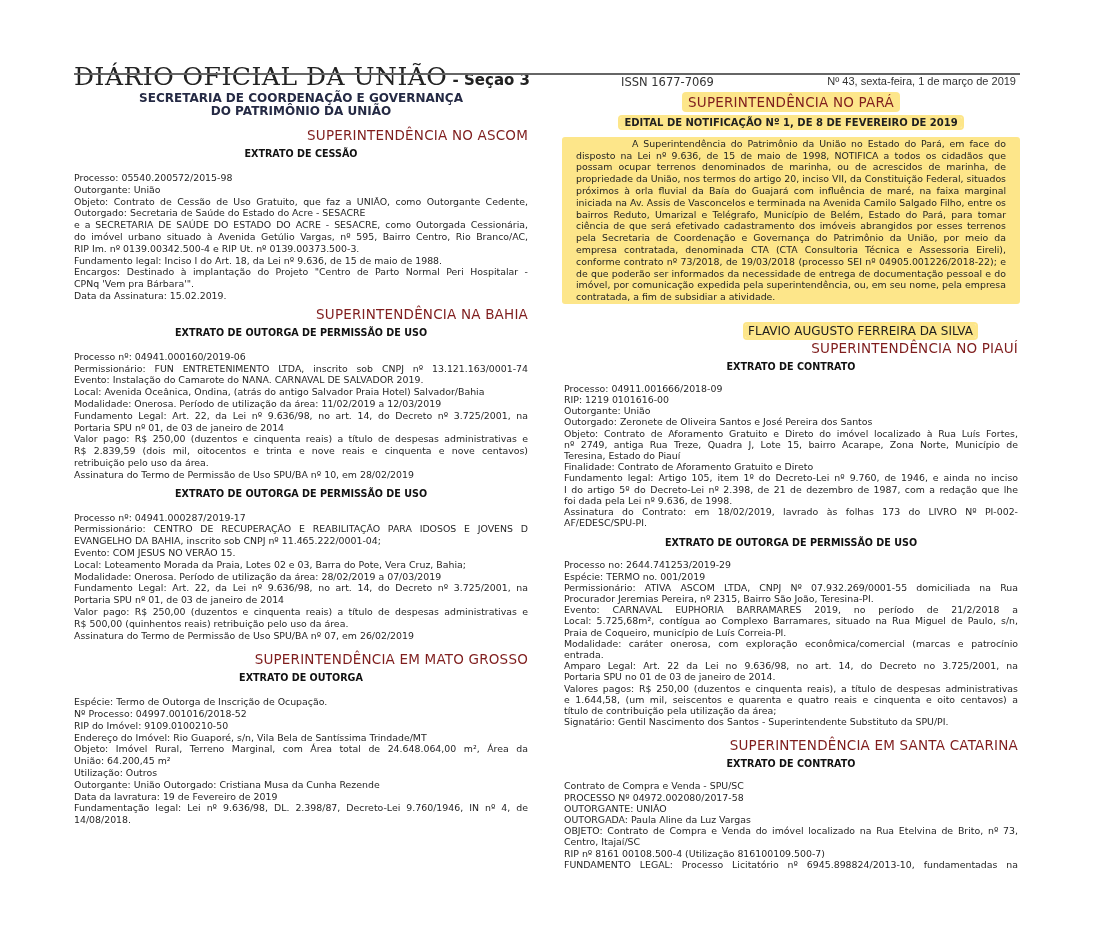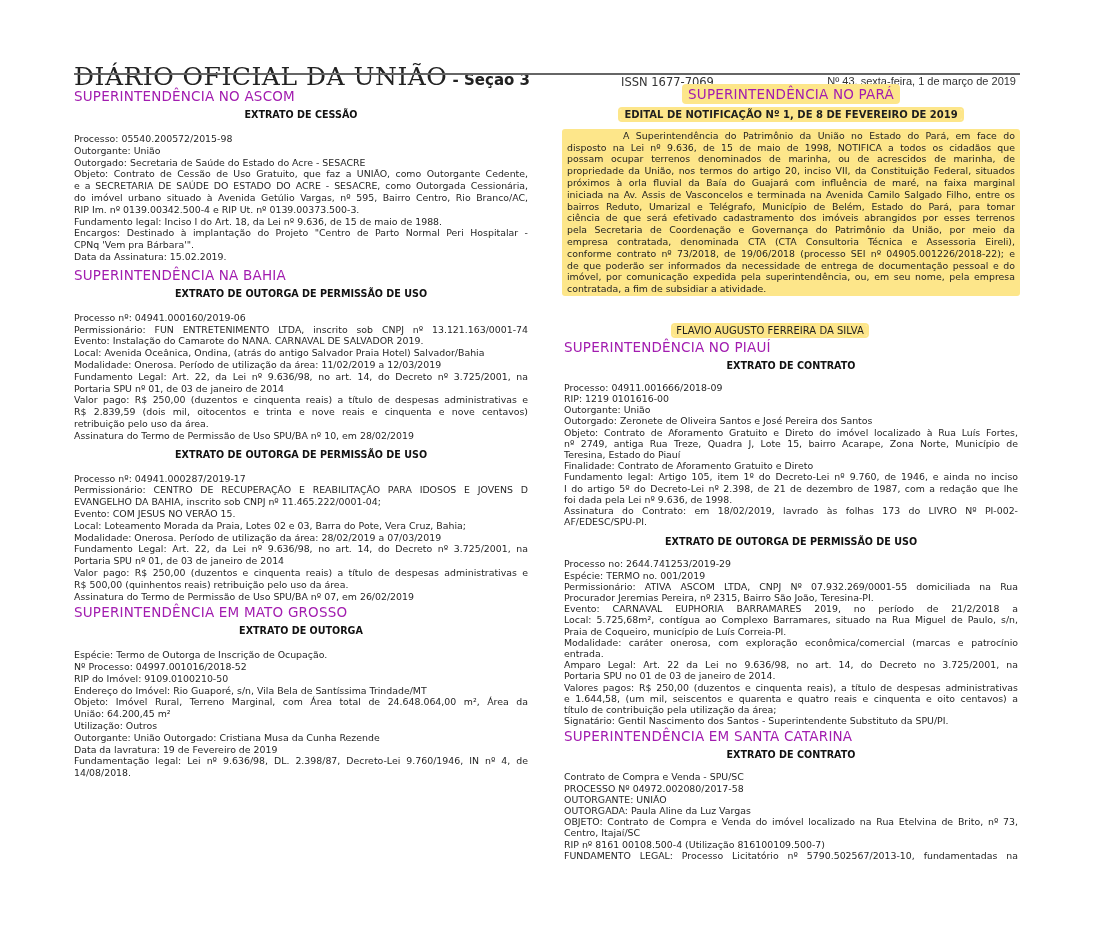--- a/index.html
+++ b/index.html
@@ -10,52 +10,56 @@
     .mast-title .sec { font-family: "DejaVu Sans", sans-serif; font-weight: bold; font-size: 15px; letter-spacing: 0; }
     .mast-issn { position: absolute; left: 547px; top: 13px; font-family: "DejaVu Sans", sans-serif; font-size: 11.5px; color: #333; }
     .mast-date { position: absolute; right: 4px; top: 13px; font-family: Liberation Sans, sans-serif; font-size: 11px; color: #333; white-space: nowrap; }
     .mast-rule { position: absolute; left: 74px; top: 73px; width: 946px; height: 2px; background: #666; }
 
     .col { position: absolute; top: 86px; font-family: "DejaVu Sans", sans-serif; font-size: 9.4px; line-height: 11.8px; color: #1f1f1f; }
     .col-left { left: 74px; width: 454px; }
     .col-right { left: 564px; width: 454px; }
 
     .dept { text-align: center; font-weight: bold; font-size: 12px; line-height: 12.5px; color: #252a44; margin-top: 6px; }
-    .super { text-align: left; font-size: 13.5px; line-height: 16px; color: #a21caf; margin: 2px 0 2px 0; letter-spacing: 0.2px; }
+    .super { text-align: right; font-size: 13.5px; line-height: 16px; color: #7f1d1d; margin: 10px 0 2px 0; letter-spacing: 0.2px; }
     .extrato { text-align: center; font-weight: bold; font-size: 9.6px; line-height: 12px; margin: 5px 0 12px 0; color: #111; }
     .para { text-align: justify; }
     .line { display: block; text-align: justify; }
     .line.last { text-align-last: left; }
     .hl { background: #fde68a; box-shadow: 0 0 0 2px #fde68a; border-radius: 2px; }
-    .hl-block { background: #fde68a; padding: 1px 5px; border-radius: 3px; }
+    .hl-block { background: #fde68a; padding: 1px 14px; border-radius: 3px; }
     .center { text-align: center; }
-    .sig-wrap { text-align: center; margin: 29px 42px 2px 0; font-size: 10px; }
+    .sig-wrap { text-align: right; margin: 22px 42px 2px 0; font-size: 12px; }
   </style>
 </head>
 <body>
 
 <div class="page">
 
   <div class="masthead">
     <div class="mast-title"><span>DIÁRIO OFICIAL DA UNIÃO</span><span class="sec"> - Seção 3</span></div>
     <div class="mast-issn">ISSN 1677-7069</div>
     <div class="mast-date">Nº 43, sexta-feira, 1 de março de 2019</div>
   </div>
   <div class="mast-rule"></div>
 
   <div class="col col-left">
+    <div class="dept">
+      <div>SECRETARIA DE COORDENAÇÃO E GOVERNANÇA</div>
+      <div>DO PATRIMÔNIO DA UNIÃO</div>
+    </div>
 
     <section>
       <div class="super">SUPERINTENDÊNCIA NO ASCOM</div>
       <div class="extrato">EXTRATO DE CESSÃO</div>
       <div class="para">
         <span class="line last">Processo: 05540.200572/2015-98</span>
         <span class="line last">Outorgante: União</span>
+        <span class="line" style="text-align-last:justify">Objeto: Contrato de Cessão de Uso Gratuito, que faz a UNIÃO, como Outorgante Cedente,</span>
         <span class="line last">Outorgado: Secretaria de Saúde do Estado do Acre - SESACRE</span>
-        <span class="line" style="text-align-last:justify">Objeto: Contrato de Cessão de Uso Gratuito, que faz a UNIÃO, como Outorgante Cedente,</span>
         <span class="line" style="text-align-last:justify">e a SECRETARIA DE SAÚDE DO ESTADO DO ACRE - SESACRE, como Outorgada Cessionária,</span>
         <span class="line" style="text-align-last:justify">do imóvel urbano situado à Avenida Getúlio Vargas, nº 595, Bairro Centro, Rio Branco/AC,</span>
         <span class="line last">RIP Im. nº 0139.00342.500-4 e RIP Ut. nº 0139.00373.500-3.</span>
         <span class="line last">Fundamento legal: Inciso I do Art. 18, da Lei nº 9.636, de 15 de maio de 1988.</span>
         <span class="line" style="text-align-last:justify">Encargos: Destinado à implantação do Projeto "Centro de Parto Normal Peri Hospitalar -</span>
         <span class="line last">CPNq 'Vem pra Bárbara'".</span>
         <span class="line last">Data da Assinatura: 15.02.2019.</span>
       </div>
     </section>
 
@@ -122,21 +126,21 @@
         <span class="line" style="text-align-last:justify;padding-left:56px">A Superintendência do Patrimônio da União no Estado do Pará, em face do</span>
         <span class="line" style="text-align-last:justify">disposto na Lei nº 9.636, de 15 de maio de 1998, NOTIFICA a todos os cidadãos que</span>
         <span class="line" style="text-align-last:justify">possam ocupar terrenos denominados de marinha, ou de acrescidos de marinha, de</span>
         <span class="line" style="text-align-last:justify">propriedade da União, nos termos do artigo 20, inciso VII, da Constituição Federal, situados</span>
         <span class="line" style="text-align-last:justify">próximos à orla fluvial da Baía do Guajará com influência de maré, na faixa marginal</span>
         <span class="line" style="text-align-last:justify">iniciada na Av. Assis de Vasconcelos e terminada na Avenida Camilo Salgado Filho, entre os</span>
         <span class="line" style="text-align-last:justify">bairros Reduto, Umarizal e Telégrafo, Município de Belém, Estado do Pará, para tomar</span>
         <span class="line" style="text-align-last:justify">ciência de que será efetivado cadastramento dos imóveis abrangidos por esses terrenos</span>
         <span class="line" style="text-align-last:justify">pela Secretaria de Coordenação e Governança do Patrimônio da União, por meio da</span>
         <span class="line" style="text-align-last:justify">empresa contratada, denominada CTA (CTA Consultoria Técnica e Assessoria Eireli),</span>
-        <span class="line" style="text-align-last:justify">conforme contrato nº 73/2018, de 19/06/2018 (processo SEI nº 04905.001226/2018-22); e</span>
+        <span class="line" style="text-align-last:justify">conforme contrato nº 73/2018, de 19/03/2018 (processo SEI nº 04905.001226/2018-22); e</span>
         <span class="line" style="text-align-last:justify">de que poderão ser informados da necessidade de entrega de documentação pessoal e do</span>
         <span class="line" style="text-align-last:justify">imóvel, por comunicação expedida pela superintendência, ou, em seu nome, pela empresa</span>
         <span class="line last">contratada, a fim de subsidiar a atividade.</span>
       </div>
       <div class="sig-wrap">
         <span class="hl" style="padding:0 3px">FLAVIO AUGUSTO FERREIRA DA SILVA</span>
       </div>
     </section>
 
     <section>
@@ -181,17 +185,17 @@
       <div class="super">SUPERINTENDÊNCIA EM SANTA CATARINA</div>
       <div class="extrato" style="margin-bottom:10px">EXTRATO DE CONTRATO</div>
       <div class="para" style="line-height:11.2px">
         <span class="line last">Contrato de Compra e Venda - SPU/SC</span>
         <span class="line last">PROCESSO Nº 04972.002080/2017-58</span>
         <span class="line last">OUTORGANTE: UNIÃO</span>
         <span class="line last">OUTORGADA: Paula Aline da Luz Vargas</span>
         <span class="line" style="text-align-last:justify">OBJETO: Contrato de Compra e Venda do imóvel localizado na Rua Etelvina de Brito, nº 73,</span>
         <span class="line last">Centro, Itajaí/SC</span>
         <span class="line last">RIP nº 8161 00108.500-4 (Utilização 816100109.500-7)</span>
-        <span class="line" style="text-align-last:justify">FUNDAMENTO LEGAL: Processo Licitatório nº 5790.502567/2013-10, fundamentadas na</span>
+        <span class="line" style="text-align-last:justify">FUNDAMENTO LEGAL: Processo Licitatório nº 6945.898824/2013-10, fundamentadas na</span>
       </div>
     </section>
   </div>
 </div>
 
 </body></html>

